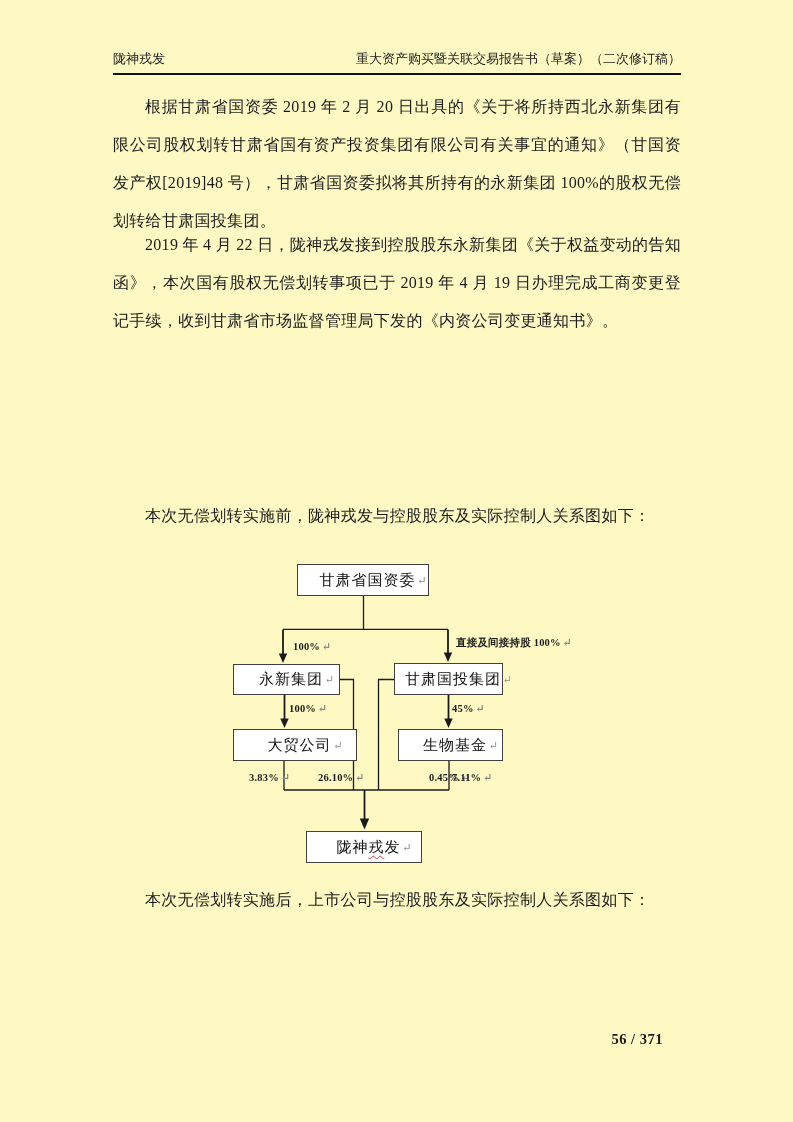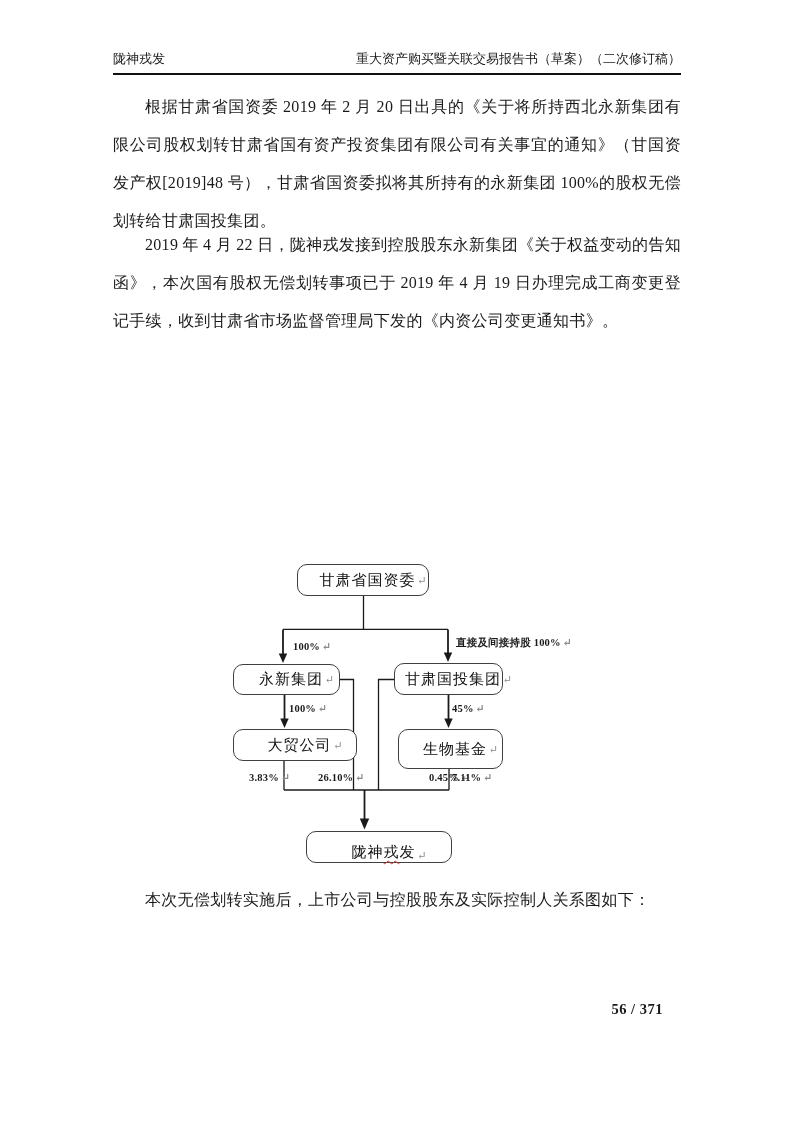--- a/index.html
+++ b/index.html
@@ -1,54 +1,54 @@
 <!DOCTYPE html>
 <html><head>
 <meta charset="utf-8">
 <style>
   html,body{margin:0;padding:0;background:#e8e8e8;}
   .page{
-    position:relative;width:793px;height:1122px;background:#ffffff;
+    position:relative;width:793px;height:1122px;background:#fef9c3;
     font-family:"Liberation Serif","DejaVu Serif",serif;color:#1a1a1a;
     overflow:hidden;margin:0 auto;
   }
   
   .hdr{
     position:absolute;left:113px;top:50px;width:568px;
     display:flex;justify-content:space-between;align-items:flex-end;
     font-size:13px;border-bottom:2px solid #111;padding-bottom:5px;
     white-space:nowrap;
   }
   
   .para{
     position:absolute;left:113px;width:568px;margin:0;
     font-size:16px;line-height:38px;text-align:justify;text-indent:32px;
     letter-spacing:0.3px;
   }
   .p1{top:88px;} .p2{top:226px;} .p3{top:331px;} .p4{top:497px;} .p5{top:881px;}
   
   .footer{
-    position:absolute;top:1001px;right:130px;
+    position:absolute;top:1031px;right:130px;
     font-size:14.5px;font-weight:bold;letter-spacing:0.5px;
   }
   
   .diagram{position:absolute;left:0;top:0;width:793px;height:1122px;pointer-events:none;}
   .diagram svg{position:absolute;left:0;top:0;}
   .node{
     position:absolute;box-sizing:border-box;background:#fff;
-    border:1.2px solid #404040;border-radius:10px;
+    border:1.2px solid #404040;border-radius:0;
     display:flex;align-items:center;justify-content:center;
     font-size:15px;letter-spacing:1px;white-space:nowrap;color:#111;padding-left:20px;
   }
   .n-gov{left:297px;top:564px;width:132px;height:32px;}
   .n-yongxin{left:233px;top:664px;width:107px;height:31px;}
   .n-guotou{left:394px;top:663px;width:109px;height:32px;}
   .n-damao{left:233px;top:729px;width:124px;height:32px;}
-  .n-shengwu{left:398px;top:729px;width:105px;height:40px;}
-  .n-longshen{left:306px;top:831px;width:146px;height:32px;align-items:flex-end;}
+  .n-shengwu{left:398px;top:729px;width:105px;height:32px;}
+  .n-longshen{left:306px;top:831px;width:116px;height:32px;}
   .ret{font-size:11px;color:#8a8a8a;margin-left:2px;letter-spacing:0;}
   .typo{
     text-decoration:underline;text-decoration-style:wavy;
     text-decoration-color:#d43a3a;text-decoration-thickness:1px;
     text-underline-offset:3px;
   }
   .elabel{
     position:absolute;font-size:10.5px;white-space:nowrap;color:#1a1a1a;
     letter-spacing:0.2px;
     font-weight:bold;
@@ -67,20 +67,21 @@
 
 <div class="page">
 
   <div class="hdr">
     <span>陇神戎发</span>
     <span>重大资产购买暨关联交易报告书（草案）（二次修订稿）</span>
   </div>
 
   <p class="para p1">根据甘肃省国资委 2019 年 2 月 20 日出具的《关于将所持西北永新集团有限公司股权划转甘肃省国有资产投资集团有限公司有关事宜的通知》（甘国资发产权[2019]48 号），甘肃省国资委拟将其所持有的永新集团 100%的股权无偿划转给甘肃国投集团。</p>
   <p class="para p2">2019 年 4 月 22 日，陇神戎发接到控股股东永新集团《关于权益变动的告知函》，本次国有股权无偿划转事项已于 2019 年 4 月 19 日办理完成工商变更登记手续，收到甘肃省市场监督管理局下发的《内资公司变更通知书》。</p>
+  <p class="para p4">本次无偿划转实施前，陇神戎发与控股股东及实际控制人关系图如下：</p>
   <p class="para p5">本次无偿划转实施后，上市公司与控股股东及实际控制人关系图如下：</p>
 
   <div class="diagram">
 
     <svg width="793" height="1122" viewBox="0 0 793 1122">
       <g stroke="#1a1a1a" fill="none">
         <path d="M363.5 596 V629.4" stroke-width="1.3"></path>
         <path d="M283 629.4 H448" stroke-width="1.3"></path>
         <path d="M283 629.4 V654" stroke-width="1.8"></path>
         <path d="M448 629.4 V653" stroke-width="1.8"></path>

